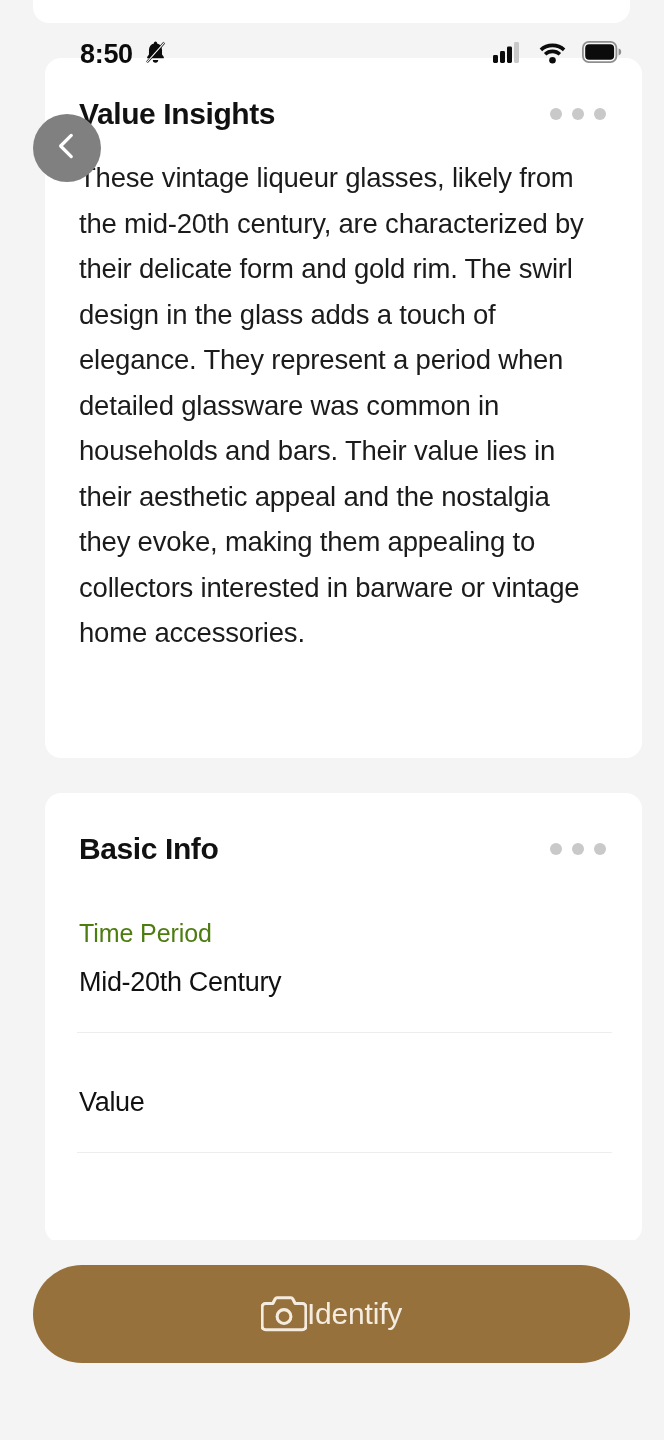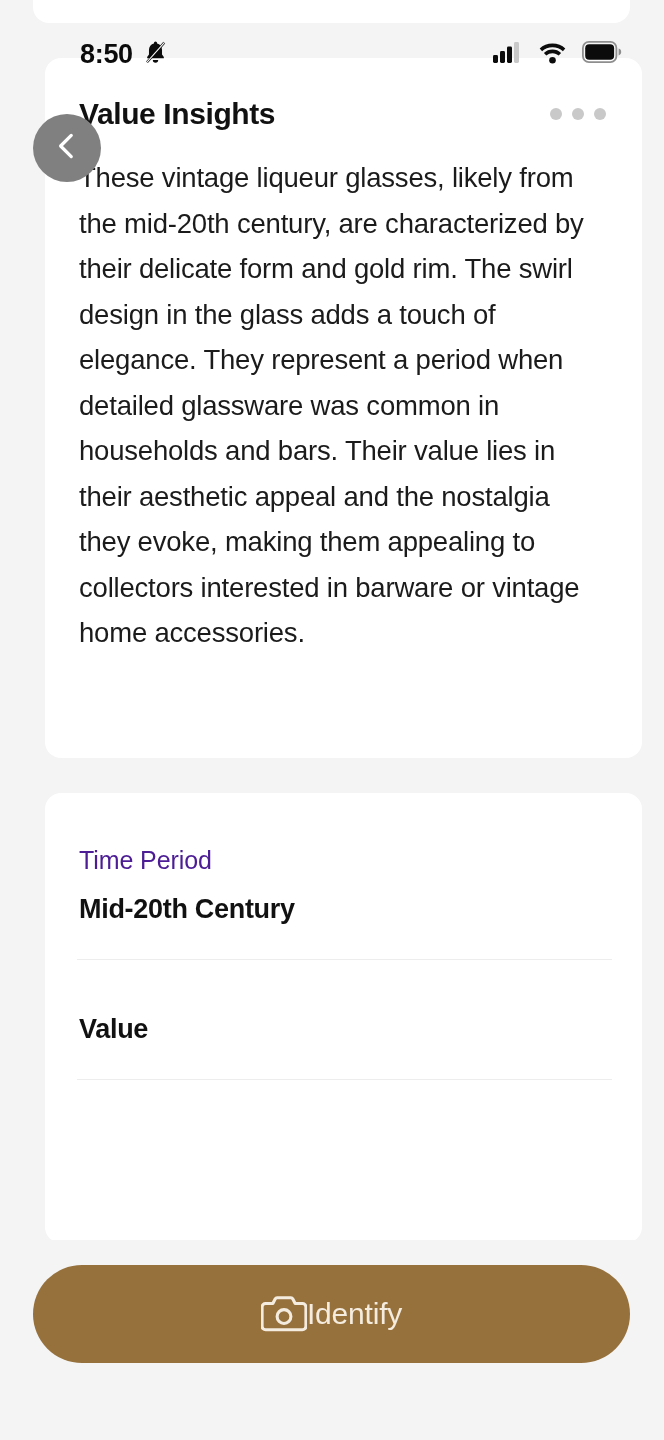--- a/index.html
+++ b/index.html
@@ -45,22 +45,22 @@
   .dots i{ display:block; width:12px; height:12px; border-radius:50%; background:#c9c9c9; }
 
   .body-text{
     padding:24px 36px 0 34px;
     font-size:27.5px; line-height:45.5px; color:#1b1b1b; letter-spacing:-0.2px;
   }
 
   
   #card-basic{ top:793px; height:450px; overflow:hidden; }
   .field{ padding:0 36px 0 34px; }
-  .field-label{ font-size:25px; color:#4c1d95; letter-spacing:-0.1px; }
-  .field-value{ font-size:27px; font-weight:700; color:#111111; letter-spacing:-0.3px; margin-top:19px; }
+  .field-label{ font-size:25px; color:#4d7c0f; letter-spacing:-0.1px; }
+  .field-value{ font-size:27px; font-weight:400; color:#111111; letter-spacing:-0.3px; margin-top:19px; }
   .divider{ height:1px; background:#ededed; margin:34px 30px 0 32px; }
 
   
   .back-btn{
     position:absolute; left:33px; top:114px; width:68px; height:68px;
     border-radius:50%; background:#808080; z-index:30;
     display:flex; align-items:center; justify-content:center;
   }
 
   
@@ -127,20 +127,28 @@
       <span class="dots">
           <i></i>
           <i></i>
           <i></i>
         </span>
     </div>
     <p class="body-text">These vintage liqueur glasses, likely from the mid-20th century, are characterized by their delicate form and gold rim. The swirl design in the glass adds a touch of elegance. They represent a period when detailed glassware was common in households and bars. Their value lies in their aesthetic appeal and the nostalgia they evoke, making them appealing to collectors interested in barware or vintage home accessories.</p>
   </div>
 
   <div class="card" id="card-basic">
+    <div class="card-head">
+      <span class="card-title">Basic Info</span>
+      <span class="dots">
+          <i></i>
+          <i></i>
+          <i></i>
+        </span>
+    </div>
 
     <div style="height:53px"></div>
 
     <div class="field">
       <div class="field-label">Time Period</div>
       <div class="field-value">Mid-20th Century</div>
     </div>
 
     <div class="divider"></div>
 

